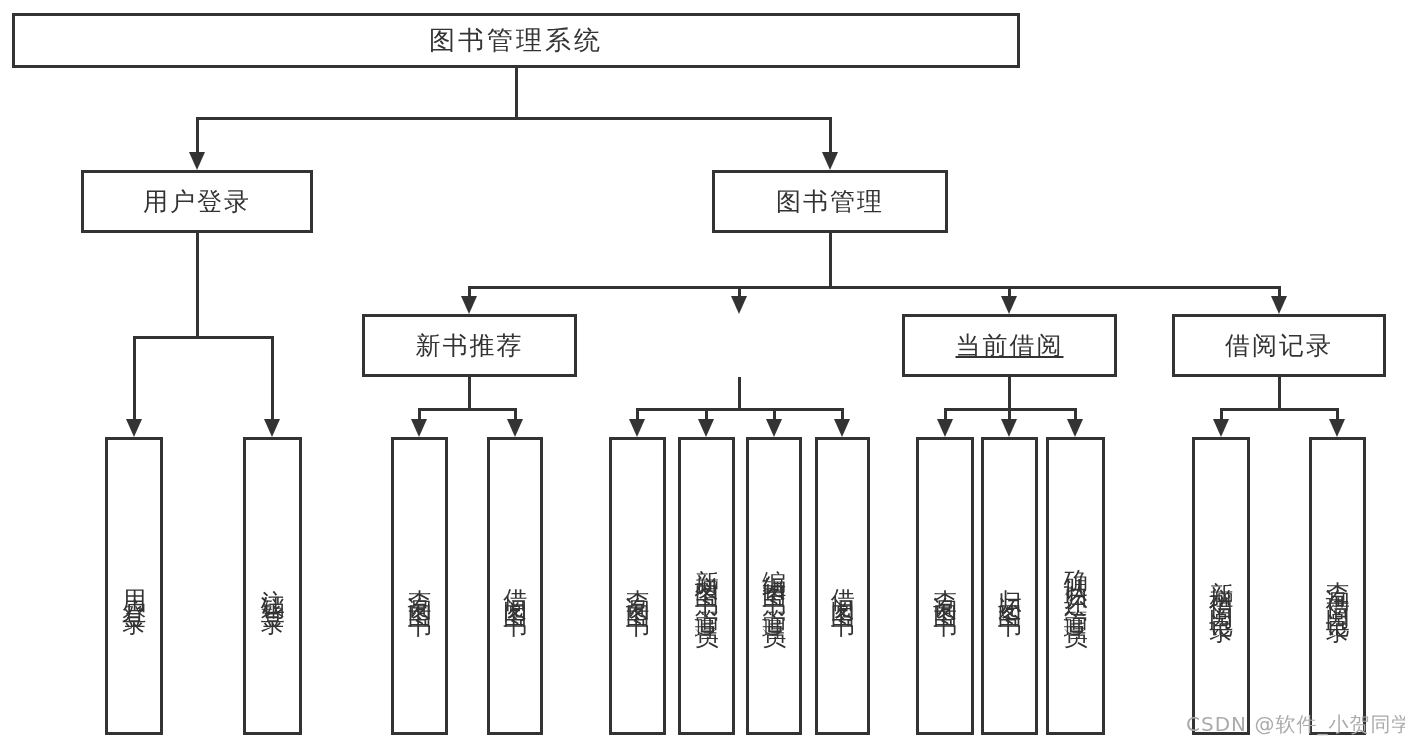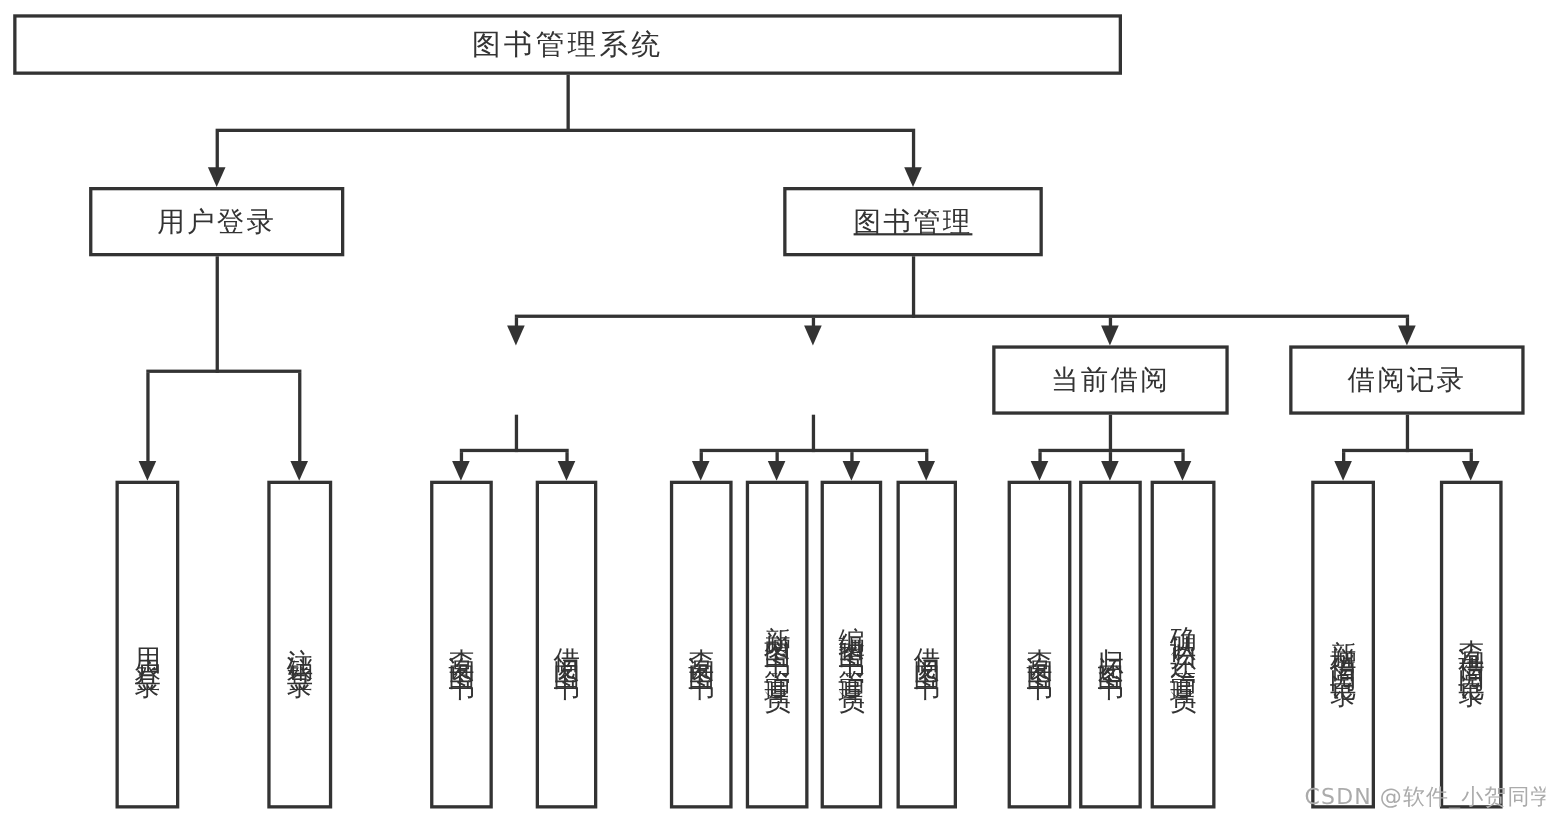--- a/index.html
+++ b/index.html
@@ -69,21 +69,21 @@
   <div class="v" style="left:515px; top:68px; width:3px; height:52px;"></div>
   <div class="h" style="left:196px; top:117px; width:636px; height:3px;"></div>
   <div class="v" style="left:196px; top:120px; width:3px; height:34px;"></div>
   <div class="ah" style="left:189px; top:152px;"></div>
   <div class="v" style="left:829px; top:120px; width:3px; height:34px;"></div>
   <div class="ah" style="left:822px; top:152px;"></div>
 
   <div class="node" style="left:81px; top:170px; width:232px; height:63px;">
     <span>用户登录</span>
   </div>
-  <div class="node" style="left:712px; top:170px; width:236px; height:63px;text-decoration:underline;">
+  <div class="node" style="left:712px; top:170px; width:236px; height:63px;">
     <span>图书管理</span>
   </div>
 
   <div class="v" style="left:196px; top:233px; width:3px; height:106px;"></div>
   <div class="h" style="left:133px; top:336px; width:141px; height:3px;"></div>
   <div class="v" style="left:133px; top:339px; width:3px; height:82px;"></div>
   <div class="ah" style="left:126px; top:419px;"></div>
   <div class="v" style="left:271px; top:339px; width:3px; height:82px;"></div>
   <div class="ah" style="left:264px; top:419px;"></div>
 
@@ -91,21 +91,24 @@
   <div class="h" style="left:468px; top:286px; width:813px; height:3px;"></div>
   <div class="v" style="left:468px; top:289px; width:3px; height:9px;"></div>
   <div class="ah" style="left:461px; top:296px;"></div>
   <div class="v" style="left:738px; top:289px; width:3px; height:9px;"></div>
   <div class="ah" style="left:731px; top:296px;"></div>
   <div class="v" style="left:1008px; top:289px; width:3px; height:9px;"></div>
   <div class="ah" style="left:1001px; top:296px;"></div>
   <div class="v" style="left:1278px; top:289px; width:3px; height:9px;"></div>
   <div class="ah" style="left:1271px; top:296px;"></div>
 
-  <div class="node" style="left:902px; top:314px; width:215px; height:63px;">
+  <div class="node" style="left:362px; top:314px; width:215px; height:63px;">
+    <span>新书推荐</span>
+  </div>
+  <div class="node" style="left:902px; top:314px; width:215px; height:63px;text-decoration:underline;">
     <span>当前借阅</span>
   </div>
   <div class="node" style="left:1172px; top:314px; width:214px; height:63px;">
     <span>借阅记录</span>
   </div>
 
   <div class="v" style="left:468px; top:377px; width:3px; height:34px;"></div>
   <div class="h" style="left:418px; top:408px; width:99px; height:3px;"></div>
   <div class="v" style="left:418px; top:411px; width:3px; height:10px;"></div>
   <div class="ah" style="left:411px; top:419px;"></div>

